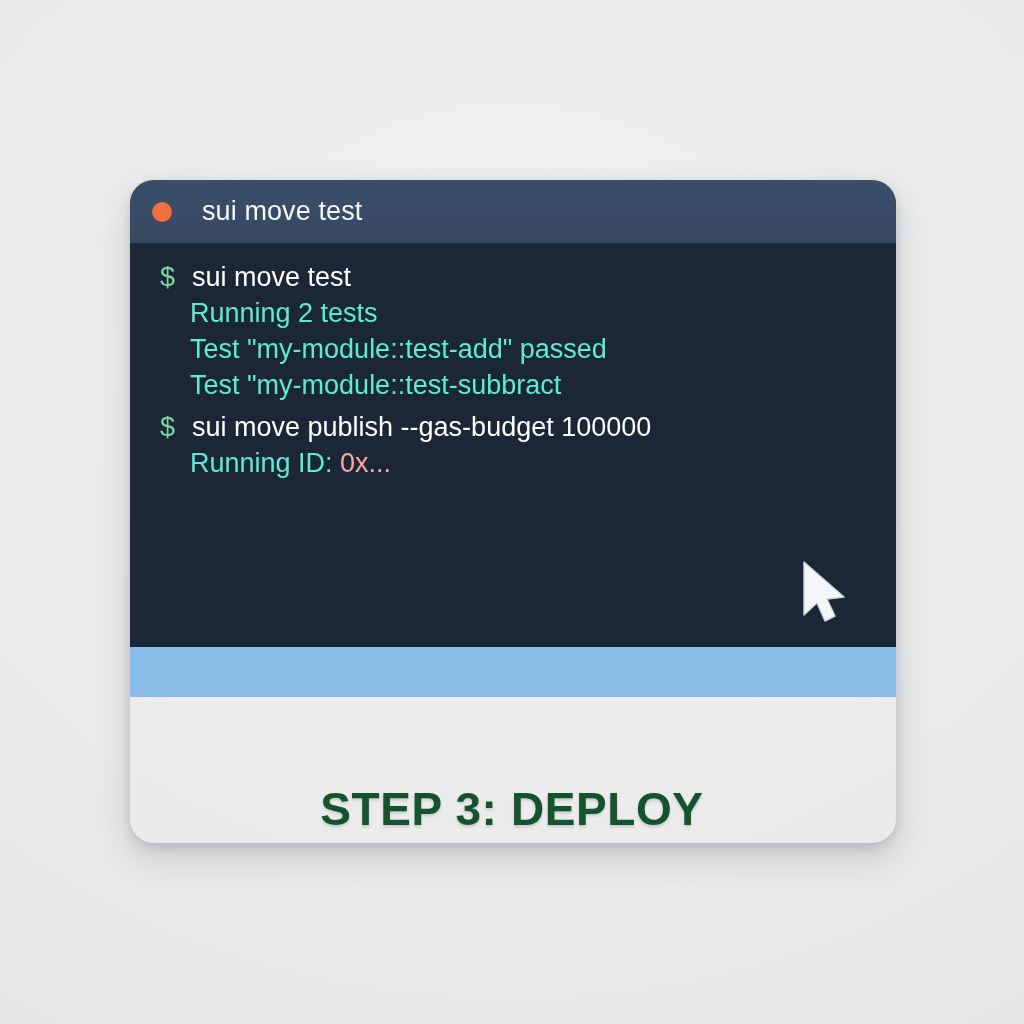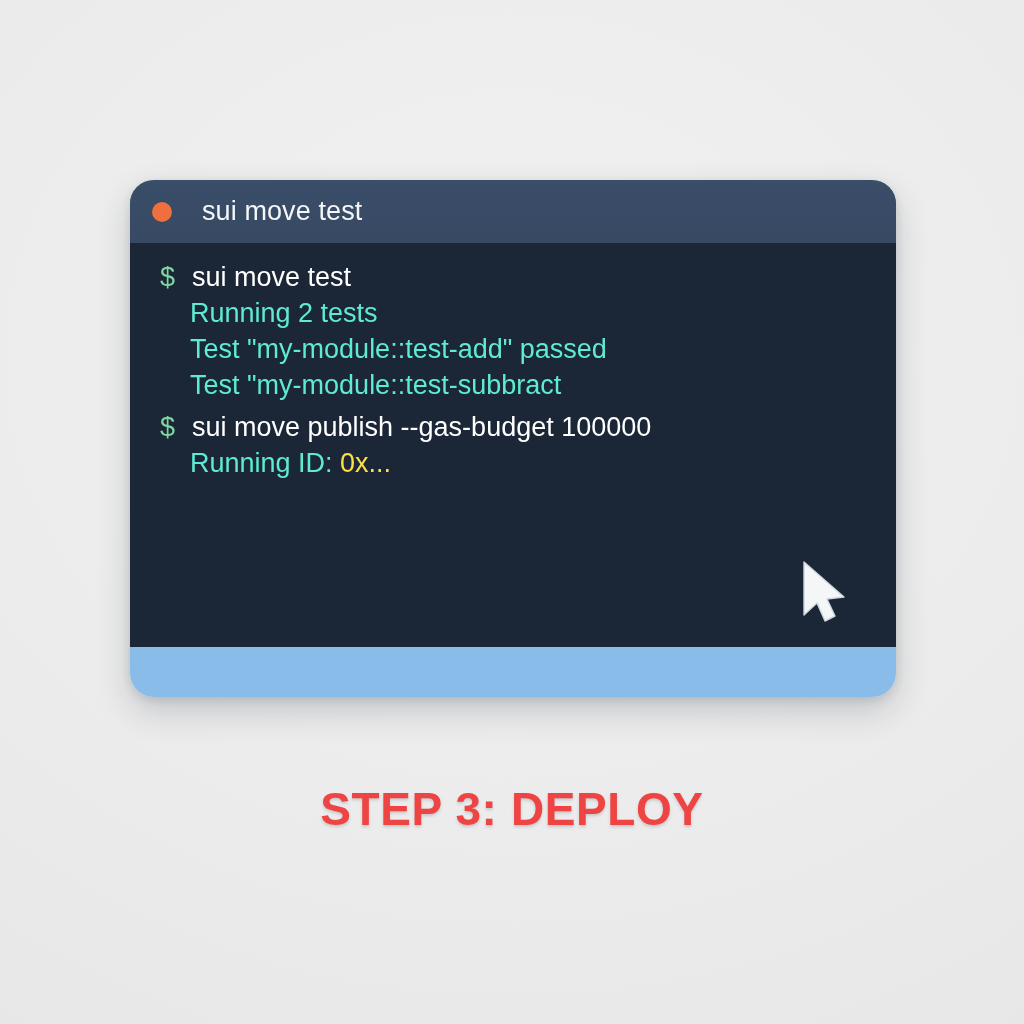--- a/index.html
+++ b/index.html
@@ -23,21 +23,21 @@
     position: absolute;
     inset: 0;
   }
 
   
   .terminal-card {
     position: absolute;
     left: 130px;
     top: 180px;
     width: 766px;
-    height: 517px;
+    height: 663px;
     border-radius: 24px;
     overflow: hidden;
     box-shadow:
       0 14px 34px rgba(28, 38, 54, 0.20),
       0 3px 10px rgba(28, 38, 54, 0.12);
   }
 
   
   .title-bar {
     position: relative;
@@ -89,21 +89,21 @@
 
   .prompt {
     color: #7ed6a0;
     width: 32px;
     flex: 0 0 auto;
     font-weight: 400;
   }
 
   .cmd-text { color: #ffffff; font-weight: 400; }
   .out-text { color: #5eead4; font-weight: 400; }
-  .out-val  { color: #fde047; font-weight: 400; }
+  .out-val  { color: #fca5a5; font-weight: 400; }
 
   .line.cmd.spaced-top { margin-top: 6px; }
 
   
   .cursor-arrow {
     position: absolute;
     left: 668px;
     top: 316px;
     width: 54px;
     height: 66px;
@@ -119,21 +119,21 @@
   
   .caption {
     position: absolute;
     left: 0;
     right: 0;
     top: 782px;
     text-align: center;
     font-size: 46px;
     font-weight: bold;
     letter-spacing: 0.6px;
-    color: #ef4444;
+    color: #14532d;
     text-shadow: 0 2px 3px rgba(150,155,162,0.45);
   }
 </style>
 </head>
 <body>
 
 <div id="stage">
 
   <div class="terminal-card">
 

